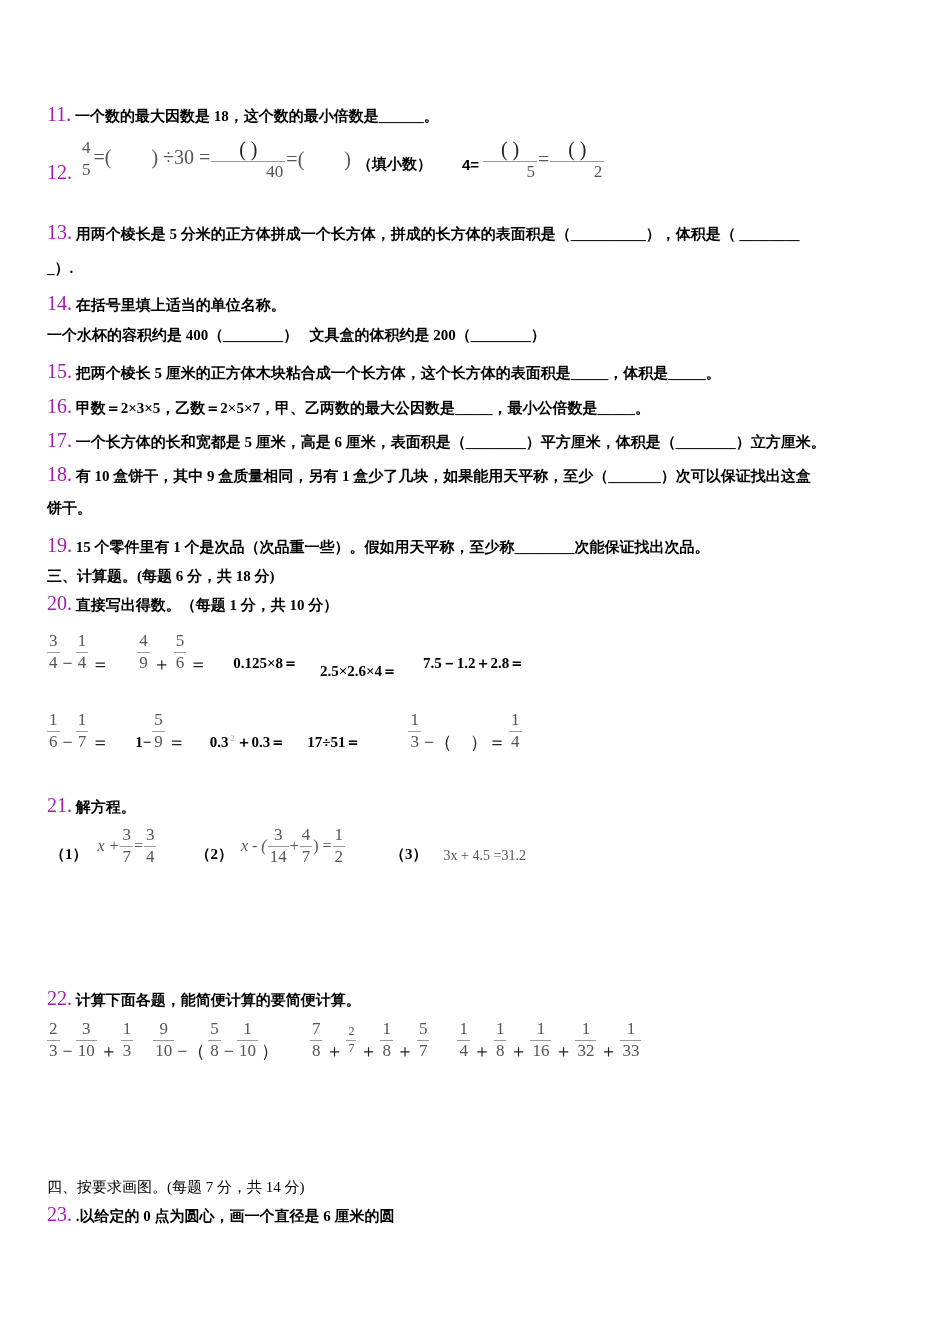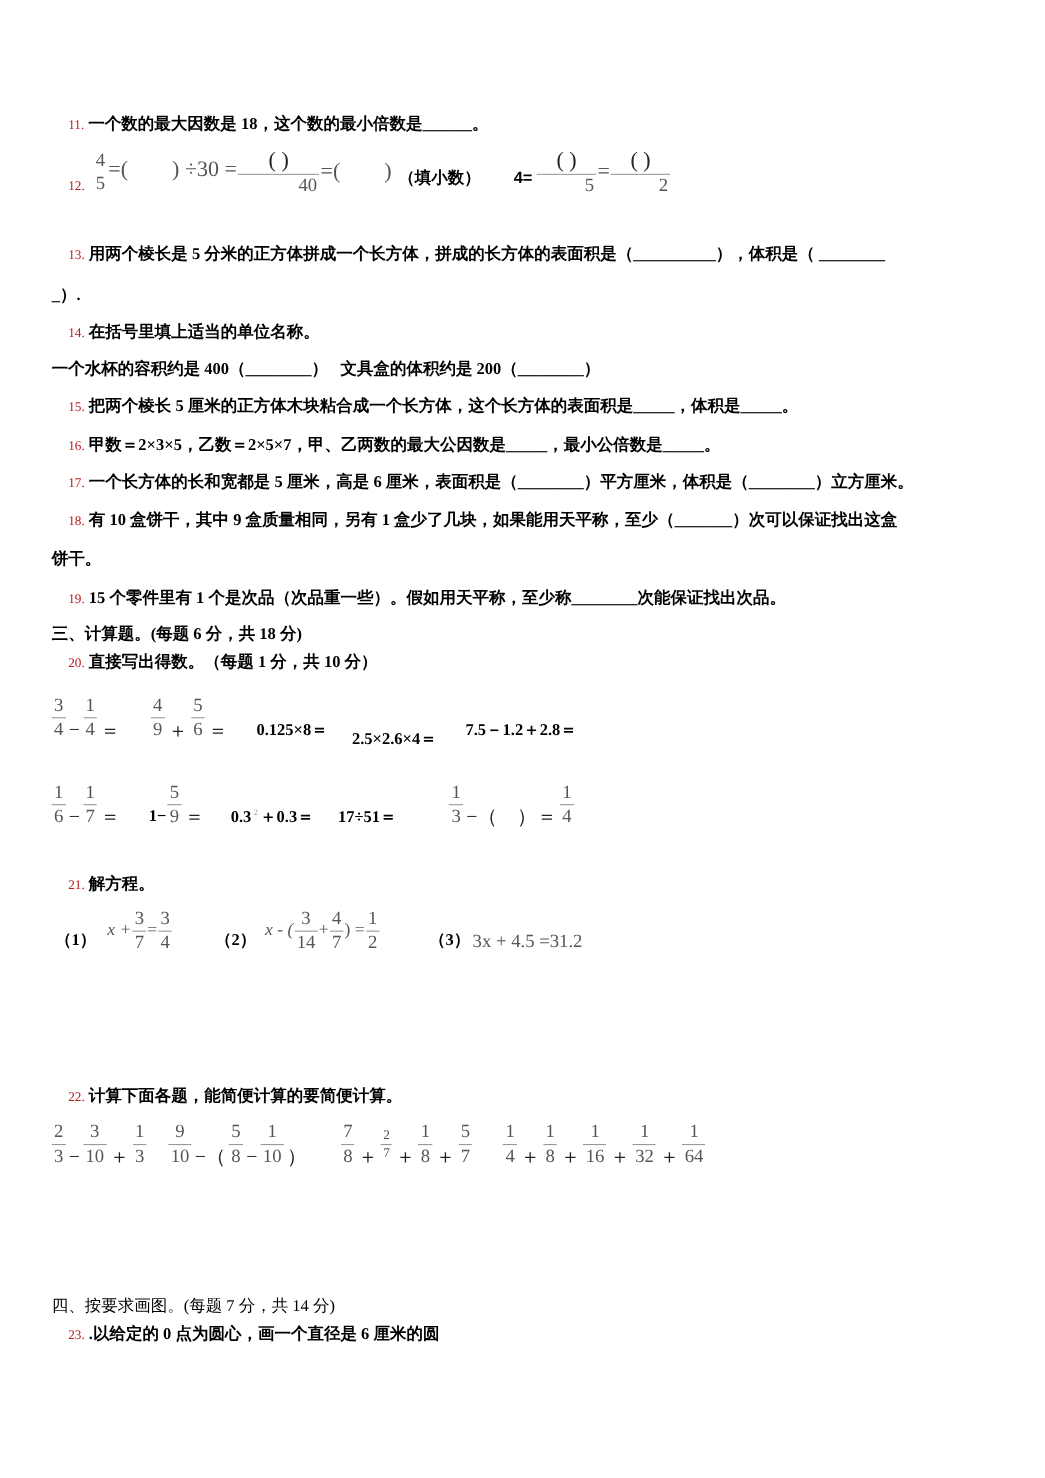--- a/index.html
+++ b/index.html
@@ -1,20 +1,20 @@
 <!DOCTYPE html>
 <html><head>
 <meta charset="utf-8">
 <style>
   html, body { margin:0; padding:0; background:#fff; }
   body { width:950px; height:1344px; position:relative; overflow:hidden;
          font-family:"Liberation Serif","DejaVu Serif",serif; color:#000; }
   .abs { position:absolute; white-space:nowrap; }
   .q { font-size:15px; font-weight:bold; }
-  .num { font-weight:normal; font-size:12px; color:#b91c1c;margin-left:15px; }
+  .num { font-weight:normal; font-size:20px; color:#a21caf; }
   .light { color:#555; font-weight:normal; }
   .frac { display:inline-flex; flex-direction:column; align-items:center; vertical-align:middle;
           font-weight:normal; color:#555; font-size:17px; line-height:1.1; margin:0 1px; }
   .frac .n { padding:0 2px 1px; }
   .frac .d { border-top:1px solid #999; padding:1px 2px 0; }
   .frac.wide .d { min-width:46px; text-align:right; }
   .op { font-size:18px; color:#222; font-weight:normal; margin:0 2px; vertical-align:middle; }
   .big { font-size:20px; }
 </style>
 </head>
@@ -184,21 +184,21 @@
       <span class="n">4</span>
       <span class="d">7</span>
     </span>
   <span class="light" style="font-size:16px;">) =</span>
   <span class="frac">
       <span class="n">1</span>
       <span class="d">2</span>
     </span>
 
   <span style="font-weight:bold;margin-left:44px;margin-top:16px;">（3）</span>
-  <span class="light" style="font-size:17px;margin-left:2px;margin-top:20px;">3x + 4.5 =31.2</span>
+  <span class="light" style="font-size:14px;margin-left:16px;margin-top:20px;">3x + 4.5 =31.2</span>
 </div>
 
 <div class="abs q" style="left:47px;top:987px;">
   <span class="num">22.</span>
   <span>计算下面各题，能简便计算的要简便计算。</span>
 </div>
 <div class="abs" id="q22row" style="left:46px;top:1017px;display:flex;align-items:center;">
     <span style="display: inline-flex; align-items: center; margin-left: 0px;">
       <span class="frac">
         <span class="n">2</span>
@@ -269,21 +269,21 @@
         <span class="d">16</span>
       </span>
       <span class="op" style="margin-top: 22px;">＋</span>
       <span class="frac">
         <span class="n">1</span>
         <span class="d">32</span>
       </span>
       <span class="op" style="margin-top: 22px;">＋</span>
       <span class="frac">
         <span class="n">1</span>
-        <span class="d">64</span>
+        <span class="d">33</span>
       </span>
     </span>
   </div>
 
 <div class="abs" style="left:47px;top:1178px;font-size:15px;">四、按要求画图。(每题 7 分，共 14 分)</div>
 
 <div class="abs q" style="left:47px;top:1203px;">
   <span class="num">23.</span>
   <span>.以给定的 0 点为圆心，画一个直径是 6 厘米的圆</span>
 </div>

